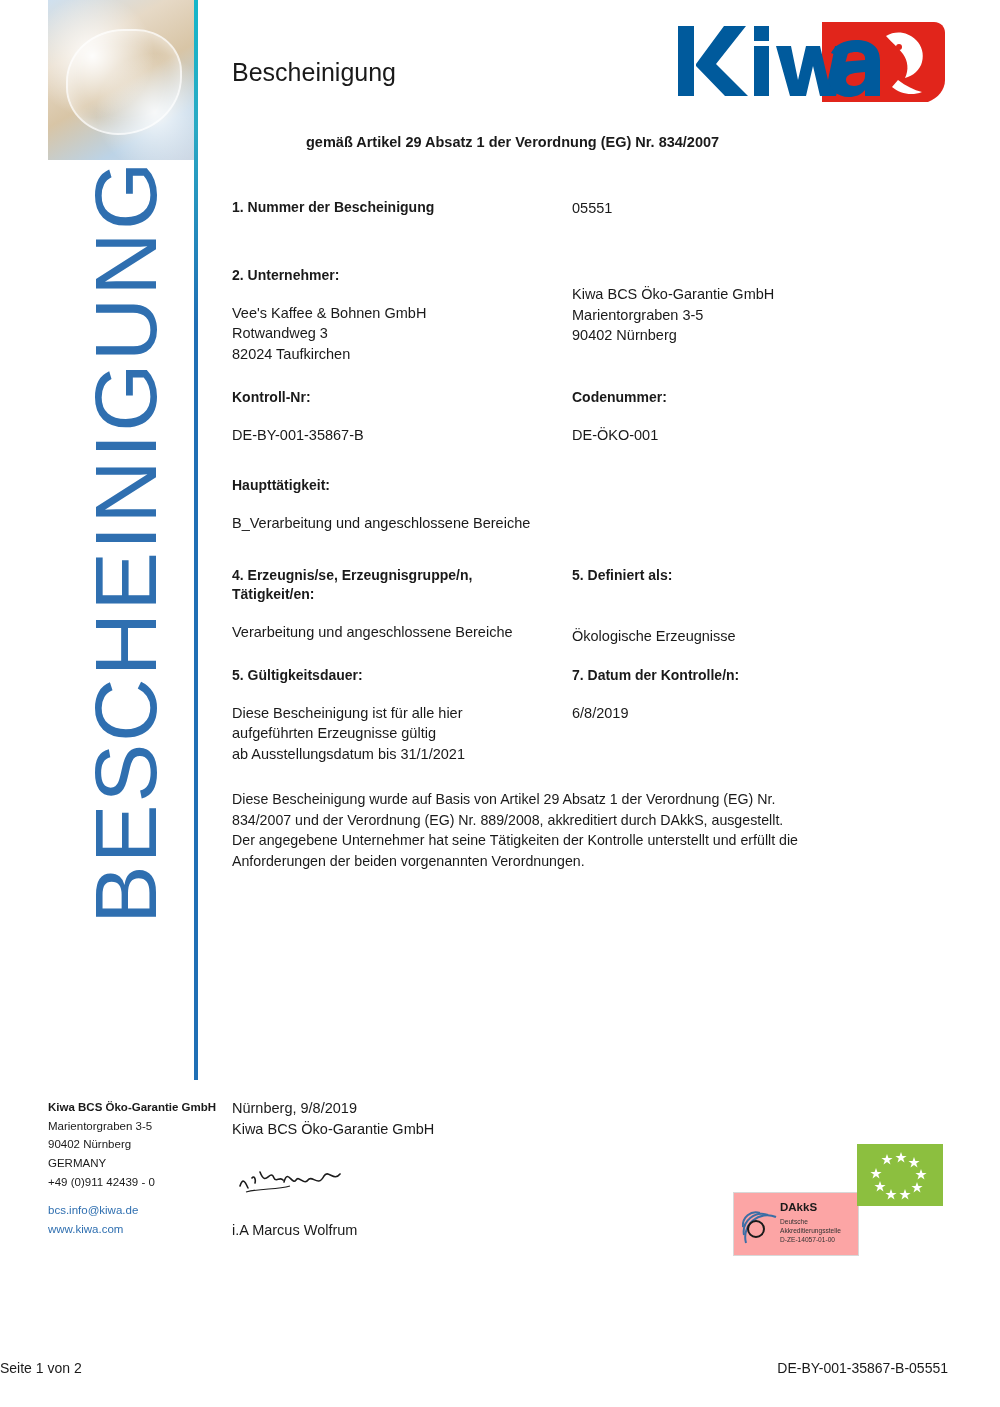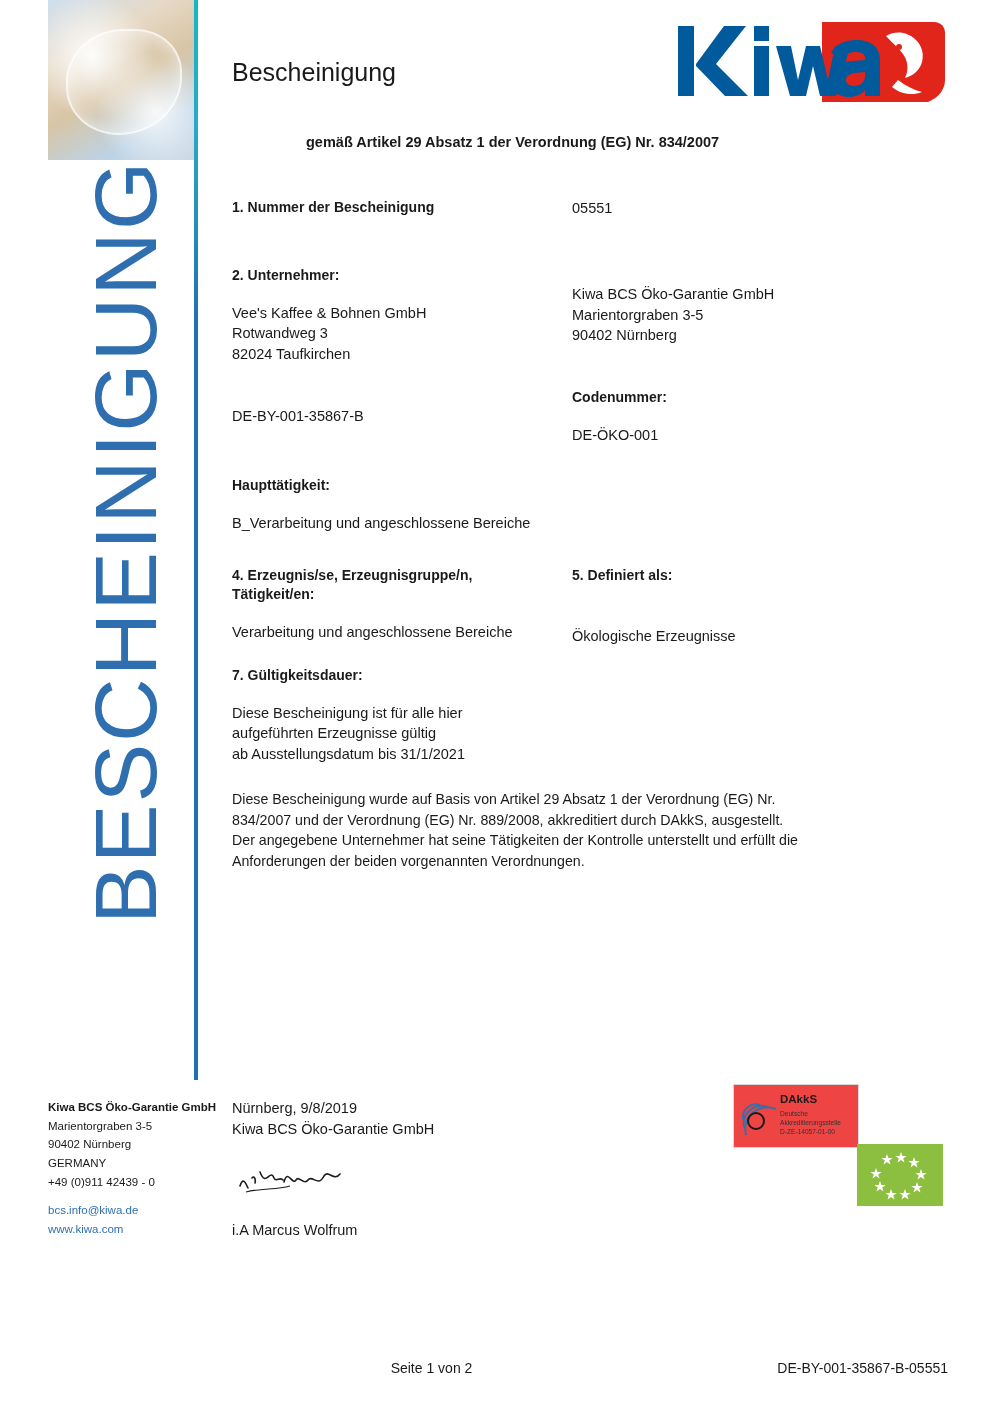--- a/index.html
+++ b/index.html
@@ -174,24 +174,24 @@
     position: absolute;
     left: 232px;
     top: 1222px;
     font-size: 14.5px;
   }
 
   
   .dakks {
     position: absolute;
     left: 733px;
-    top: 1084px;
+    top: 1192px;
     width: 124px;
     height: 62px;
-    background: #ef4444;
+    background: #fca5a5;
     border: 1px solid #d8d8d8;
     overflow: hidden;
   }
   .dakks-text {
     position: absolute;
     left: 46px;
     top: 8px;
     font-size: 11.5px;
     font-weight: bold;
     color: #1a1a1a;
@@ -213,21 +213,21 @@
     height: 62px;
     background: #8cbf3f;
   }
 
   
   .page-num {
     position: absolute;
     left: 0;
     top: 1360px;
     width: 863px;
-    text-align: center;
+    text-align: left;
     font-size: 14px;
     color: #1a1a1a;
   }
   .doc-ref {
     position: absolute;
     right: 52px;
     top: 1360px;
     font-size: 14px;
     color: #1a1a1a;
   }
@@ -282,20 +282,21 @@
       <div class="col-r">
         <div class="gap-s"></div>
         <div class="val">Kiwa BCS Öko-Garantie GmbH
 Marientorgraben 3-5
 90402 Nürnberg</div>
       </div>
     </div>
 
     <div class="row" style="height:88px;">
       <div class="col-l">
+        <div class="lbl">Kontroll-Nr:</div>
         <div class="gap-s"></div>
         <div class="val">DE-BY-001-35867-B</div>
       </div>
       <div class="col-r">
         <div class="lbl">Codenummer:</div>
         <div class="gap-s"></div>
         <div class="val">DE-ÖKO-001</div>
       </div>
     </div>
 
@@ -316,28 +317,30 @@
       </div>
       <div class="col-r">
         <div class="lbl">5. Definiert als:</div>
         <div style="height:41px;"></div>
         <div class="val">Ökologische Erzeugnisse</div>
       </div>
     </div>
 
     <div class="row" style="height:110px;">
       <div class="col-l">
-        <div class="lbl">7. Gültigkeitsdauer:</div>
+        <div class="lbl">5. Gültigkeitsdauer:</div>
         <div class="gap-s"></div>
         <div class="val">Diese Bescheinigung ist für alle hier
 aufgeführten Erzeugnisse gültig
 ab Ausstellungsdatum bis 31/1/2021</div>
       </div>
       <div class="col-r">
-        <div class="gap-s"></div>
+        <div class="lbl">7. Datum der Kontrolle/n:</div>
+        <div class="gap-s"></div>
+        <div class="val">6/8/2019</div>
       </div>
     </div>
 
   </div>
 
   <div class="note">Diese Bescheinigung wurde auf Basis von Artikel 29 Absatz 1 der Verordnung (EG) Nr.
 834/2007 und der Verordnung (EG) Nr. 889/2008, akkreditiert durch DAkkS, ausgestellt.
 Der angegebene Unternehmer hat seine Tätigkeiten der Kontrolle unterstellt und erfüllt die
 Anforderungen der beiden vorgenannten Verordnungen.</div>
 

